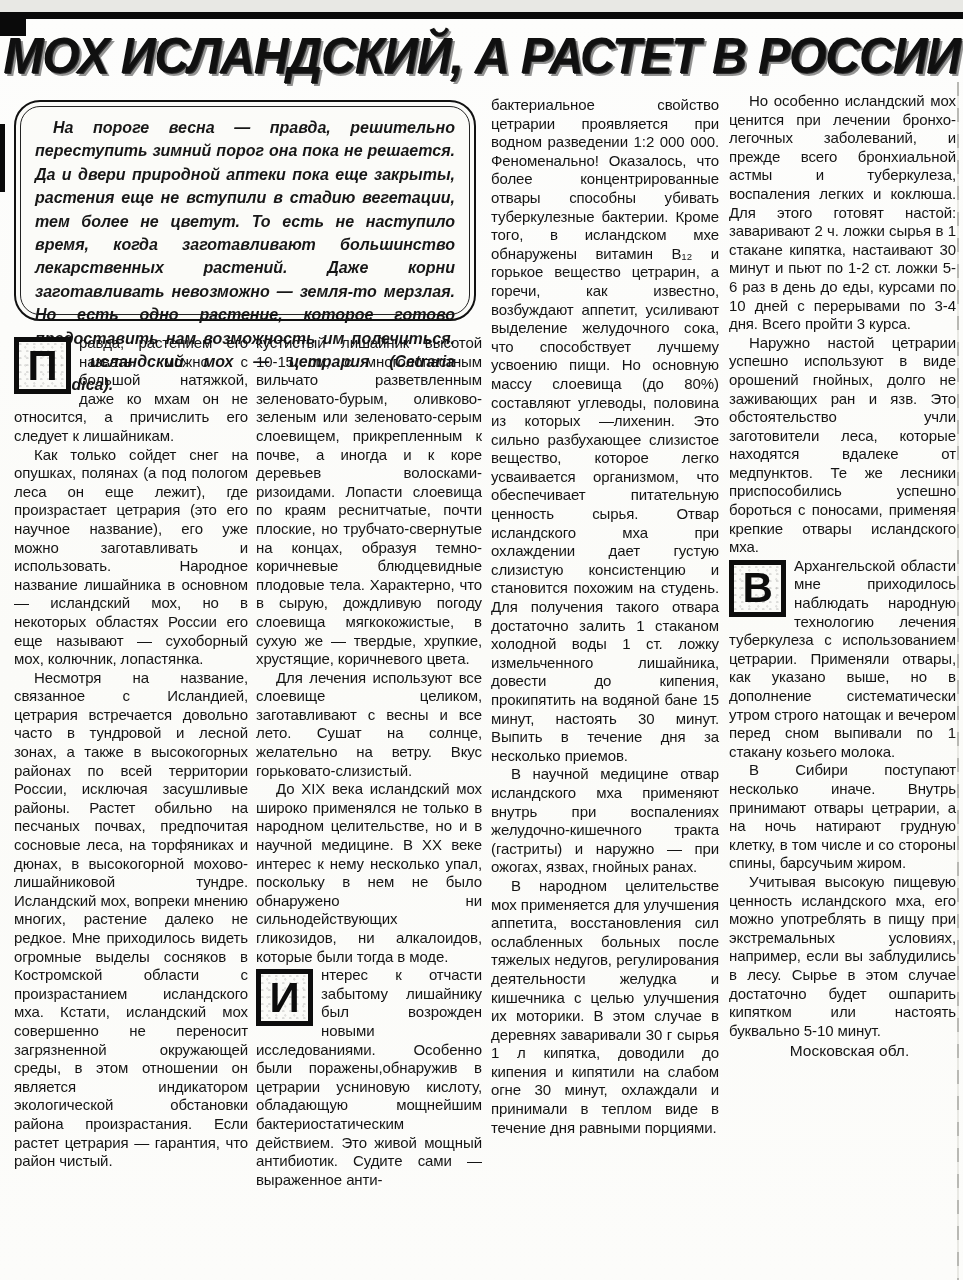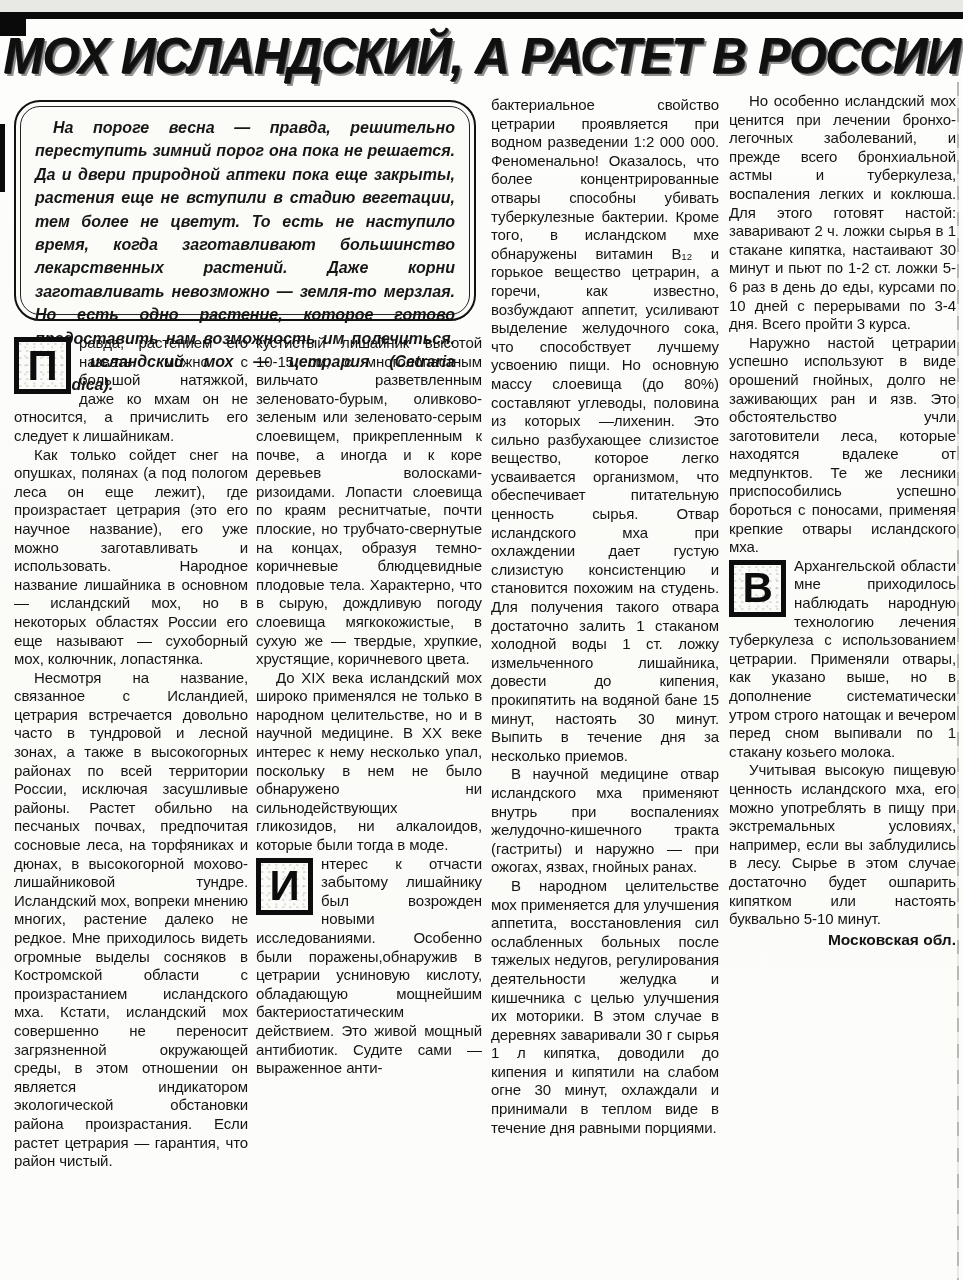--- a/index.html
+++ b/index.html
@@ -73,21 +73,21 @@
     color:#0d0d0d;
     background:
       radial-gradient(circle at 20% 30%, rgba(0,0,0,.12) 1px, transparent 1.4px),
       radial-gradient(circle at 70% 60%, rgba(0,0,0,.10) 1px, transparent 1.4px),
       #fbfbf8;
     background-size:7px 7px, 9px 9px, auto;
   }
   
   .byline{margin-top:4px;text-align:right;font-weight:bold;}
   .byline div{font-size:16.5px;line-height:21px;}
-  .byline-region{font-size:15.5px;line-height:21px;text-indent:14px;text-align:right;font-weight:bold;}
+  .byline-region{font-size:15.5px;line-height:21px;text-indent:14px;text-align:center;font-weight:normal;}
 </style>
 </head>
 <body>
 
 <div class="page">
 
   <div class="top-rule"></div>
   <div class="corner-blob"></div>
   <div class="edge-mark"></div>
   <div class="right-scan-line"></div>
@@ -103,35 +103,37 @@
   <div class="col col-1">
     <p class="no-indent">
       <span class="dropcap">П</span><span>равда, растением его назвать можно с большой натяжкой, даже ко мхам он не относится, а причислить его следует к лишайникам.</span>
     </p>
     <p>Как только сойдет снег на опушках, полянах (а под пологом леса он еще лежит), где произрастает цетрария (это его научное название), его уже можно заготавливать и использовать. Народное название лишайника в основном — исландский мох, но в некоторых областях России его еще называют — сухоборный мох, колючник, лопастянка.</p>
     <p>Несмотря на название, связанное с Исландией, цетрария встречается довольно часто в тундровой и лесной зонах, а также в высокогорных районах по всей территории России, исключая засушливые районы. Растет обильно на песчаных почвах, предпочитая сосновые леса, на торфяниках и дюнах, в высокогорной мохово-лишайниковой тундре. Исландский мох, вопреки мнению многих, растение далеко не редкое. Мне приходилось видеть огромные выделы сосняков в Костромской области с произрастанием исландского мха. Кстати, исландский мох совершенно не переносит загрязненной окружающей среды, в этом отношении он является индикатором экологической обстановки района произрастания. Если растет цетрария — гарантия, что район чистый.</p>
   </div>
 
   <div class="col col-2">
     <p class="no-indent">кустистый лишайник высотой 10-15 см, с многолопастным вильчато разветвленным зеленовато-бурым, оливково-зеленым или зеленовато-серым слоевищем, прикрепленным к почве, а иногда и к коре деревьев волосками-ризоидами. Лопасти слоевища по краям реснитчатые, почти плоские, но трубчато-свернутые на концах, образуя темно-коричневые блюдцевидные плодовые тела. Характерно, что в сырую, дождливую погоду слоевища мягкокожистые, в сухую же — твердые, хрупкие, хрустящие, коричневого цвета.</p>
+    <p>Для лечения используют все слоевище целиком, заготавливают с весны и все лето. Сушат на солнце, желательно на ветру. Вкус горьковато-слизистый.</p>
     <p>До XIX века исландский мох широко применялся не только в народном целительстве, но и в научной медицине. В XX веке интерес к нему несколько упал, поскольку в нем не было обнаружено ни сильнодействующих гликозидов, ни алкалоидов, которые были тогда в моде.</p>
     <p class="no-indent">
       <span class="dropcap">И</span><span>нтерес к отчасти забытому лишайнику был возрожден новыми исследованиями. Особенно были поражены,обнаружив в цетрарии усниновую кислоту, обладающую мощнейшим бактериостатическим действием. Это живой мощный антибиотик. Судите сами — выраженное анти-</span>
     </p>
   </div>
 
   <div class="col col-3">
     <p class="no-indent">бактериальное свойство цетрарии проявляется при водном разведении 1:2 000 000. Феноменально! Оказалось, что более концентрированные отвары способны убивать туберкулезные бактерии. Кроме того, в исландском мхе обнаружены витамин В₁₂ и горькое вещество цетрарин, а горечи, как известно, возбуждают аппетит, усиливают выделение желудочного сока, что способствует лучшему усвоению пищи. Но основную массу слоевища (до 80%) составляют углеводы, половина из которых —лихенин. Это сильно разбухающее слизистое вещество, которое легко усваивается организмом, что обеспечивает питательную ценность сырья. Отвар исландского мха при охлаждении дает густую слизистую консистенцию и становится похожим на студень. Для получения такого отвара достаточно залить 1 стаканом холодной воды 1 ст. ложку измельченного лишайника, довести до кипения, прокипятить на водяной бане 15 минут, настоять 30 минут. Выпить в течение дня за несколько приемов.</p>
     <p>В научной медицине отвар исландского мха применяют внутрь при воспалениях желудочно-кишечного тракта (гастриты) и наружно — при ожогах, язвах, гнойных ранах.</p>
     <p>В народном целительстве мох применяется для улучшения аппетита, восстановления сил ослабленных больных после тяжелых недугов, регулирования деятельности желудка и кишечника с целью улучшения их моторики. В этом случае в деревнях заваривали 30 г сырья 1 л кипятка, доводили до кипения и кипятили на слабом огне 30 минут, охлаждали и принимали в теплом виде в течение дня равными порциями.</p>
   </div>
 
   <div class="col col-4">
     <p>Но особенно исландский мох ценится при лечении бронхо-легочных заболеваний, и прежде всего бронхиальной астмы и туберкулеза, воспаления легких и коклюша. Для этого готовят настой: заваривают 2 ч. ложки сырья в 1 стакане кипятка, настаивают 30 минут и пьют по 1-2 ст. ложки 5-6 раз в день до еды, курсами по 10 дней с перерывами по 3-4 дня. Всего пройти 3 курса.</p>
     <p>Наружно настой цетрарии успешно используют в виде орошений гнойных, долго не заживающих ран и язв. Это обстоятельство учли заготовители леса, которые находятся вдалеке от медпунктов. Те же лесники приспособились успешно бороться с поносами, применяя крепкие отвары исландского мха.</p>
     <p class="no-indent">
       <span class="dropcap">В</span><span>Архангельской области мне приходилось наблюдать народную технологию лечения туберкулеза с использованием цетрарии. Применяли отвары, как указано выше, но в дополнение систематически утром строго натощак и вечером перед сном выпивали по 1 стакану козьего молока.</span>
     </p>
+    <p>В Сибири поступают несколько иначе. Внутрь принимают отвары цетрарии, а на ночь натирают грудную клетку, в том числе и со стороны спины, барсучьим жиром.</p>
     <p>Учитывая высокую пищевую ценность исландского мха, его можно употреблять в пищу при экстремальных условиях, например, если вы заблудились в лесу. Сырье в этом случае достаточно будет ошпарить кипятком или настоять буквально 5-10 минут.</p>
     <div class="byline-region">Московская обл.</div>
   </div>
 
 </div>
 
 </body></html>

